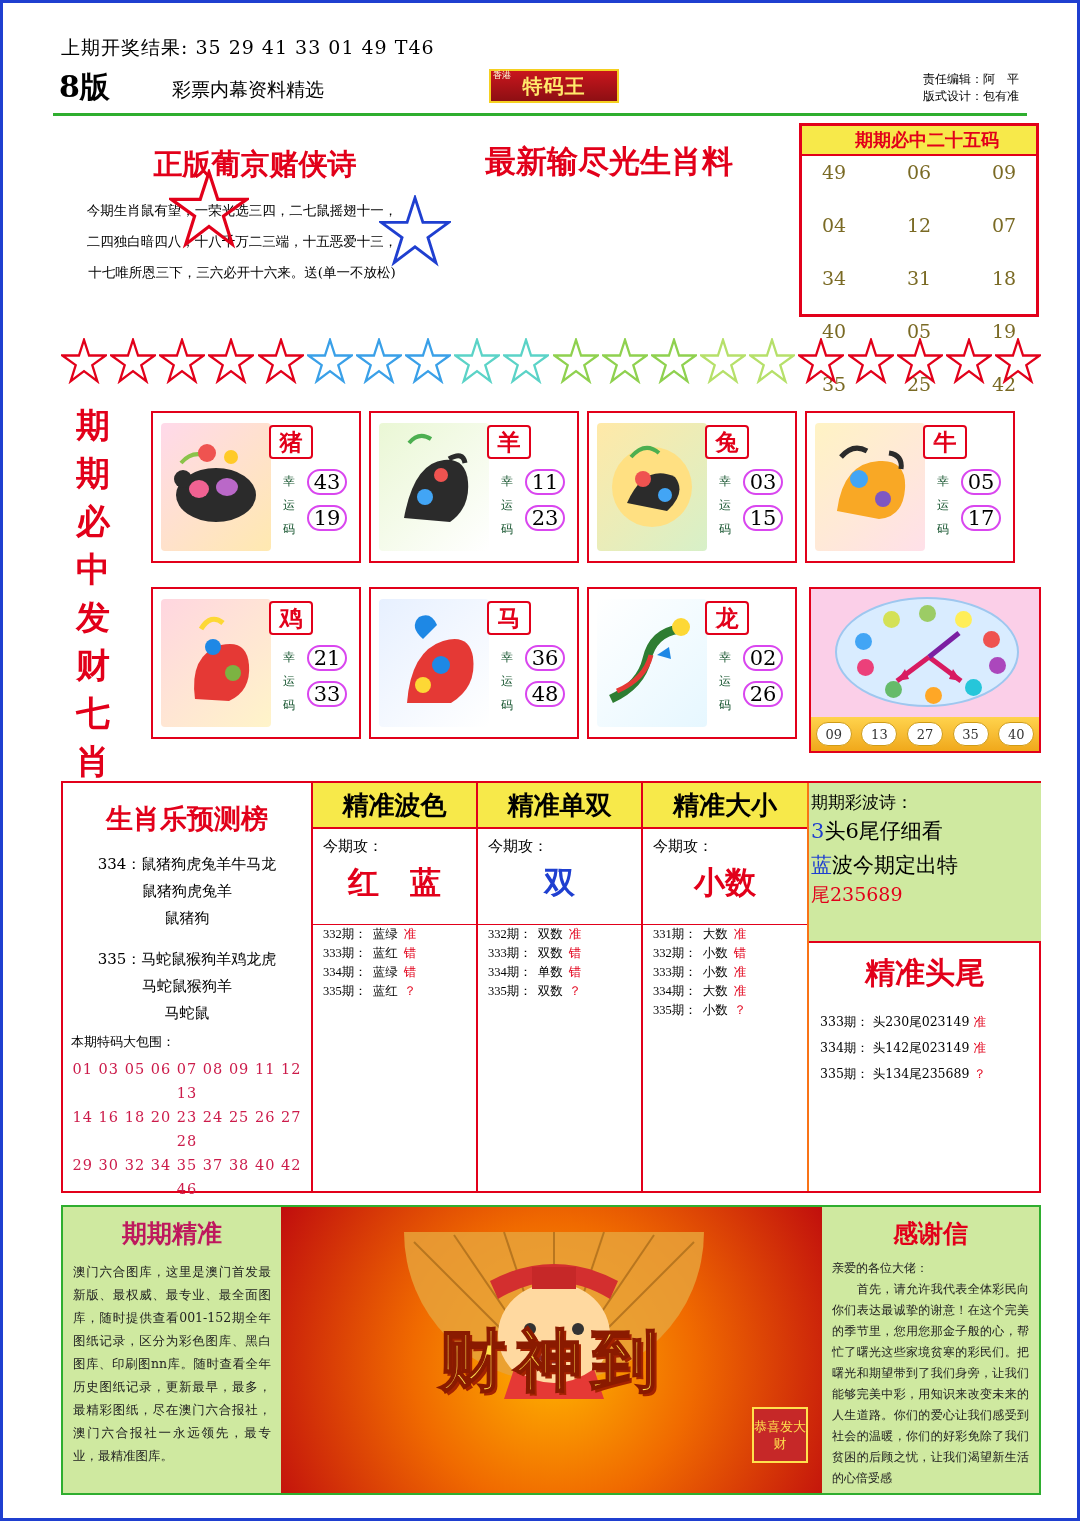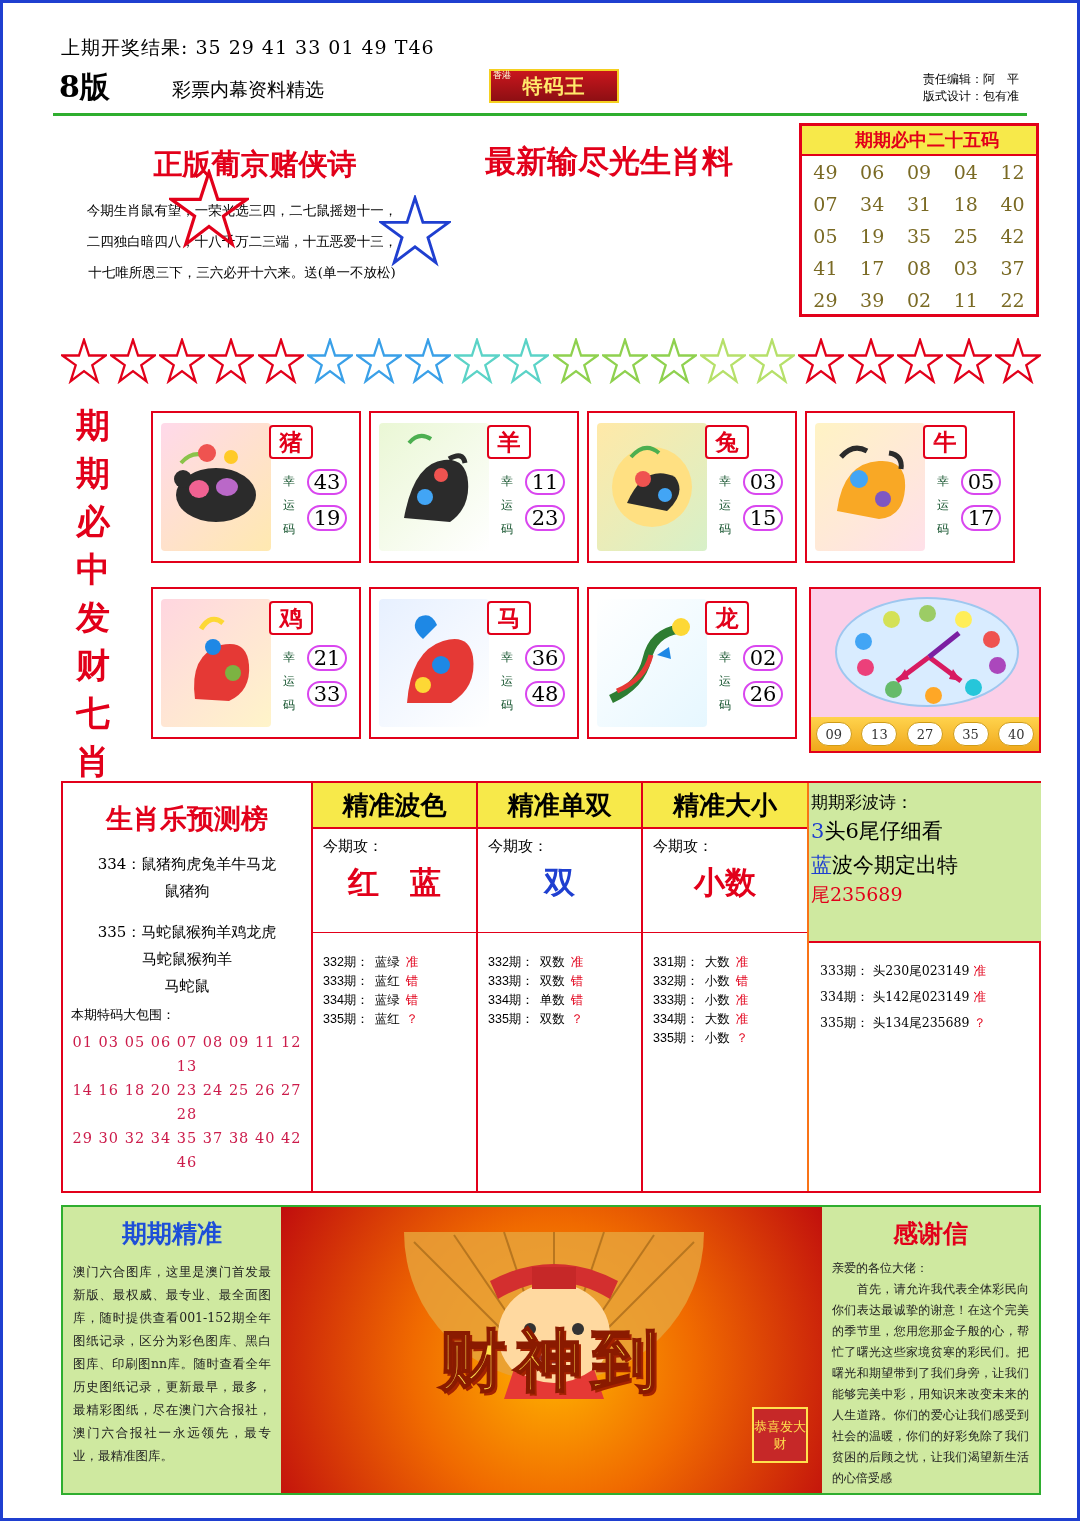--- a/index.html
+++ b/index.html
@@ -66,21 +66,21 @@
   }
   .star-deco { position:absolute; pointer-events:none; }
 
   
   .codebox { position:absolute; left:790px; top:114px; width:240px; height:194px;
     border:3px solid #e2001a; background:#fff; }
   .codebox .cb-title { height:30px; background:#f7e94a; border-bottom:2px solid #e2001a;
     display:flex; align-items:center; justify-content:center;
     color:#e2001a; font-size:18px; font-weight:bold;
     font-family:"DejaVu Serif","Liberation Serif",serif;padding-left:16px; }
-  .cb-grid { display:grid; grid-template-columns:repeat(5,1fr); }
+  .cb-grid { display:grid; grid-template-columns:repeat(3,1fr);gap:21px; }
   .cb-grid div { text-align:center; font-size:19px; color:#7a6a24; line-height:32px;
     font-family:"DejaVu Serif","Liberation Serif",serif; }
 
   
   .starrow { position:absolute; left:52px; top:326px; width:980px; height:52px; display:flex; justify-content:space-between; align-items:center; }
 
   
   .vtitle { position:absolute; left:52px; top:392px; width:64px; height:348px;
     font-size:34px; font-weight:bold; color:#e2001a; line-height:48px; text-align:center;
     font-family:"DejaVu Serif","Liberation Serif",serif; }
@@ -123,42 +123,42 @@
   .c1 .bignums { margin-top:6px; font-size:14.5px; color:#cc1b4a; line-height:24px; text-align:center; letter-spacing:1px;
     font-family:"DejaVu Serif","Liberation Serif",serif;}
 
   .ccol { position:absolute; top:0; height:100%; }
   .ccol .hd { height:46px; background:#f7e94a; border-bottom:2px solid #e2001a; display:flex; align-items:center; justify-content:center;
     font-size:26px; font-weight:bold; color:#000; font-family:"DejaVu Serif","Liberation Serif",serif;}
   .ccol .todo { padding:8px 0 0 10px; font-size:15px; color:#000;
     font-family:"DejaVu Serif","Liberation Serif",serif;}
   .ccol .pick { text-align:center; font-size:31px; font-weight:bold; margin-top:6px;
     font-family:"DejaVu Serif","Liberation Serif",serif;}
-  .ccol .hist { margin-top:28px; border-top:1px solid #e2001a; padding:20px 0 0 10px; font-size:12.5px; line-height:19px; color:#000;
-    font-family:Liberation Sans, sans-serif;}
+  .ccol .hist { margin-top:20px; border-top:1px solid #e2001a; padding:0 0 0 10px; font-size:12.5px; line-height:19px; color:#000;
+    font-family:Liberation Serif, serif;}
   .hist table { border-collapse:collapse; }
   .hist td { padding:0 6px 0 0; font-size:12.5px; }
   .res-ok { color:#e2001a; }
   .res-err { color:#e2001a; }
 
   .c5 { left:746px; width:232px; border-right:none; }
   .c5 .top { height:160px; background:#cfe9a0; border-bottom:2px solid #e2001a; padding:8px 2px; }
   .c5 .top .t1 { font-size:17px; color:#000; font-family:"DejaVu Serif","Liberation Serif",serif;}
   .c5 .top .t2 { font-size:21px; line-height:34px; color:#000; font-family:"DejaVu Serif","Liberation Serif",serif;}
   .c5 .top .t2 .blue { color:#1f3fd0; }
   .c5 .top .t3 { font-size:19px; color:#e2001a; font-family:"DejaVu Serif","Liberation Serif",serif;}
   .c5 h3 { margin:10px 0 0; text-align:center; font-size:30px; font-weight:bold; color:#e2001a;
     font-family:"DejaVu Serif","Liberation Serif",serif;}
   .c5 .hist2 { margin-top:14px; padding-left:8px; font-size:12.5px; line-height:22px;
     font-family:"DejaVu Serif","Liberation Serif",serif;}
 
   
   .bottom { position:absolute; left:52px; top:1196px; width:980px; height:290px; border:2px solid #2fae2f; }
   .b1 { position:absolute; left:0; top:0; width:218px; height:100%; background:#cfe9a0; }
-  .b1 h3 { margin:10px 0 0; text-align:center; font-size:25px; color:#1d4ed8; font-weight:bold;
+  .b1 h3 { margin:10px 0 0; text-align:center; font-size:25px; color:#be185d; font-weight:bold;
     font-family:"DejaVu Serif","Liberation Serif",serif;}
   .b1 p { margin:10px 10px 0; font-size:12.5px; line-height:23px; color:#222; text-align:justify;
     font-family:"DejaVu Serif","Liberation Serif",serif;}
   .b2 { position:absolute; left:218px; top:0; width:545px; height:100%;
     background:radial-gradient(circle at 50% 55%, #ffb300 0%, #f06a00 45%, #c00d0d 100%); overflow:hidden; }
   .b3 { position:absolute; right:0; top:0; width:217px; height:100%; background:#cfe9a0; }
   .b3 h3 { margin:10px 0 0; text-align:center; font-size:25px; color:#e2001a; font-weight:bold;
     font-family:"DejaVu Serif","Liberation Serif",serif;}
   .b3 p { margin:8px 10px 0; font-size:12px; line-height:21px; color:#222; text-align:justify;
     font-family:"DejaVu Serif","Liberation Serif",serif;}
@@ -438,20 +438,21 @@
   </div>
 
   <div class="panel">
 
     <div class="col c1">
       <h3>生肖乐预测榜</h3>
       <div class="rows">
         <div>
           <span>334：</span><span>鼠猪狗虎兔羊牛马龙</span>
         </div>
+        <div>鼠猪狗虎兔羊</div>
         <div>鼠猪狗</div>
         <div style="height:14px"></div>
         <div>
           <span>335：</span><span>马蛇鼠猴狗羊鸡龙虎</span>
         </div>
         <div>马蛇鼠猴狗羊</div>
         <div>马蛇鼠</div>
       </div>
       <div class="sub">本期特码大包围：</div>
       <div class="bignums">
@@ -566,20 +567,21 @@
       <div class="top">
         <div class="t1">期期彩波诗：</div>
         <div class="t2">
           <span style="color:#1f3fd0;">3</span><span>头6尾仔细看</span>
         </div>
         <div class="t2">
           <span class="blue">蓝</span><span>波今期定出特</span>
         </div>
         <div class="t3">尾235689</div>
       </div>
+      <h3>精准头尾</h3>
       <div class="hist2">
         <table>
           <tbody>
                 <tr>
                   <td>333期：</td>
                   <td>头230尾023149</td>
                   <td class="res-ok">准</td>
                 </tr>
           <tr>
                   <td>334期：</td>

